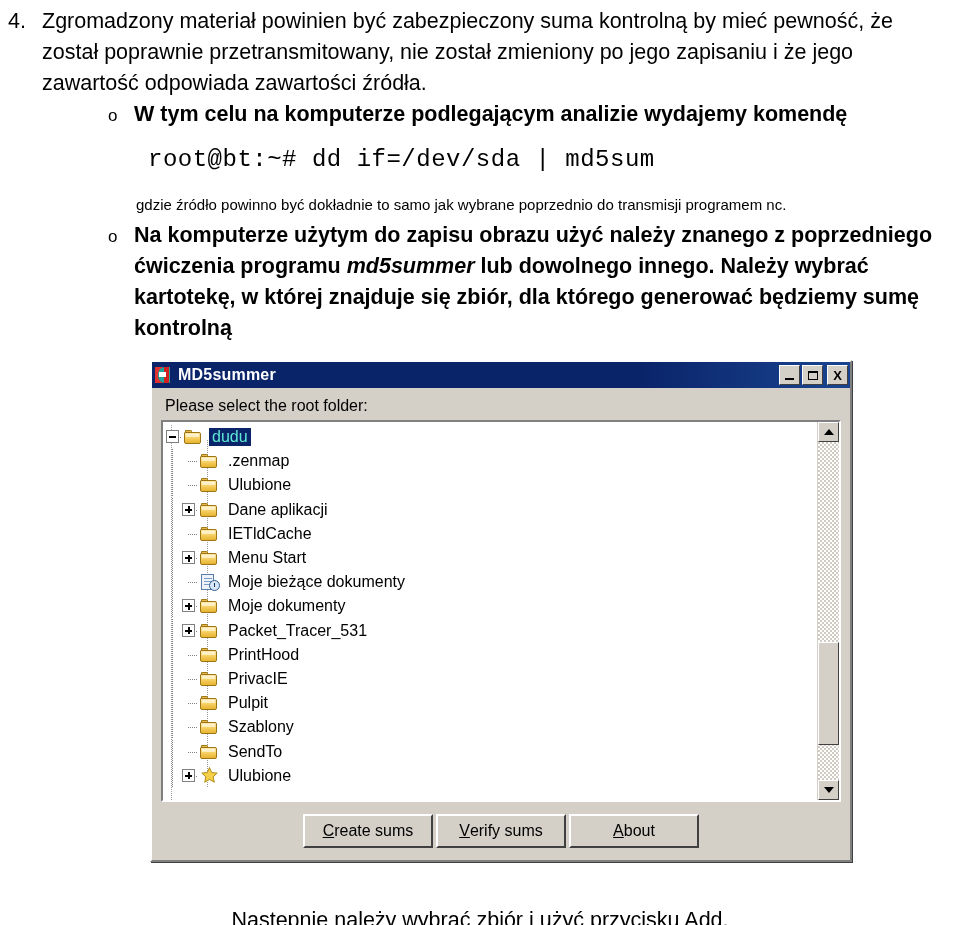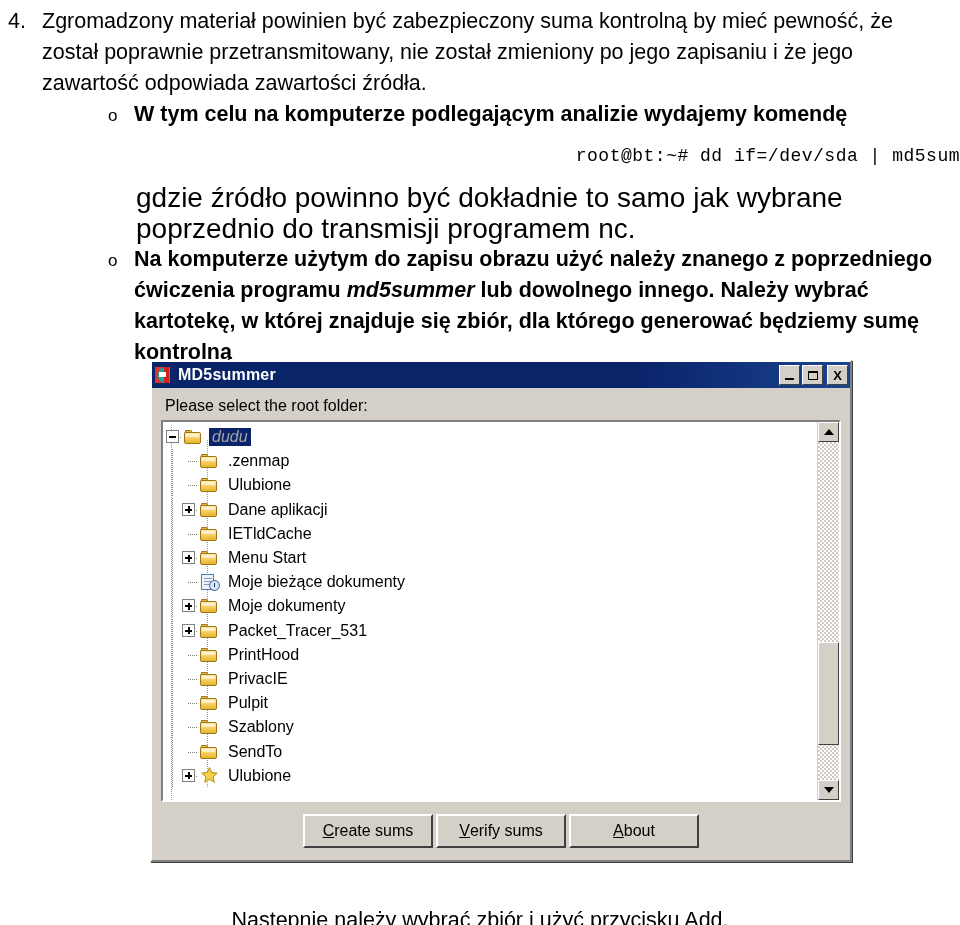--- a/index.html
+++ b/index.html
@@ -52,29 +52,28 @@
     font-size: 17px;
     line-height: 33px;
   }
   .bullet-block .body {
     flex: 1 1 auto;
     font-weight: bold;
   }
 
   .cmdline {
     font-family: "Liberation Mono", "DejaVu Sans Mono", monospace;
-    font-size: 18px;
+    font-size: 24px;
     letter-spacing: 0.5px;
     padding: 14px 0 16px 148px;
     white-space: pre;
-    text-align: right;
   }
 
   .sub-indent {
-    font-size: 28px;
+    font-size: 15px;
     line-height: 31px;
     padding-left: 136px;
     padding-right: 8px;
   }
 
   em.it { font-style: italic; }
 
   .closing {
     font-size: 21.5px;
     line-height: 31px;
@@ -327,22 +326,21 @@
   .sicon svg { position: absolute; left: 1px; top: 0; }
 
   .tlabel {
     font-size: 16px;
     color: #000;
     padding: 0 3px;
     line-height: 18px;
   }
   .trow.selected .tlabel {
     background: #0a246a;
-    color: #a3a3a3;
-    font-style: italic;
+    color: #5eead4;
   }
 
   
   .tree-guide {
     position: absolute;
     left: 8px; top: 3px; bottom: 0;
     width: 1px;
     background-image: repeating-linear-gradient(to bottom, #9a9a9a 0 1px, transparent 1px 2px);
   }
   .tree-guide2 {

